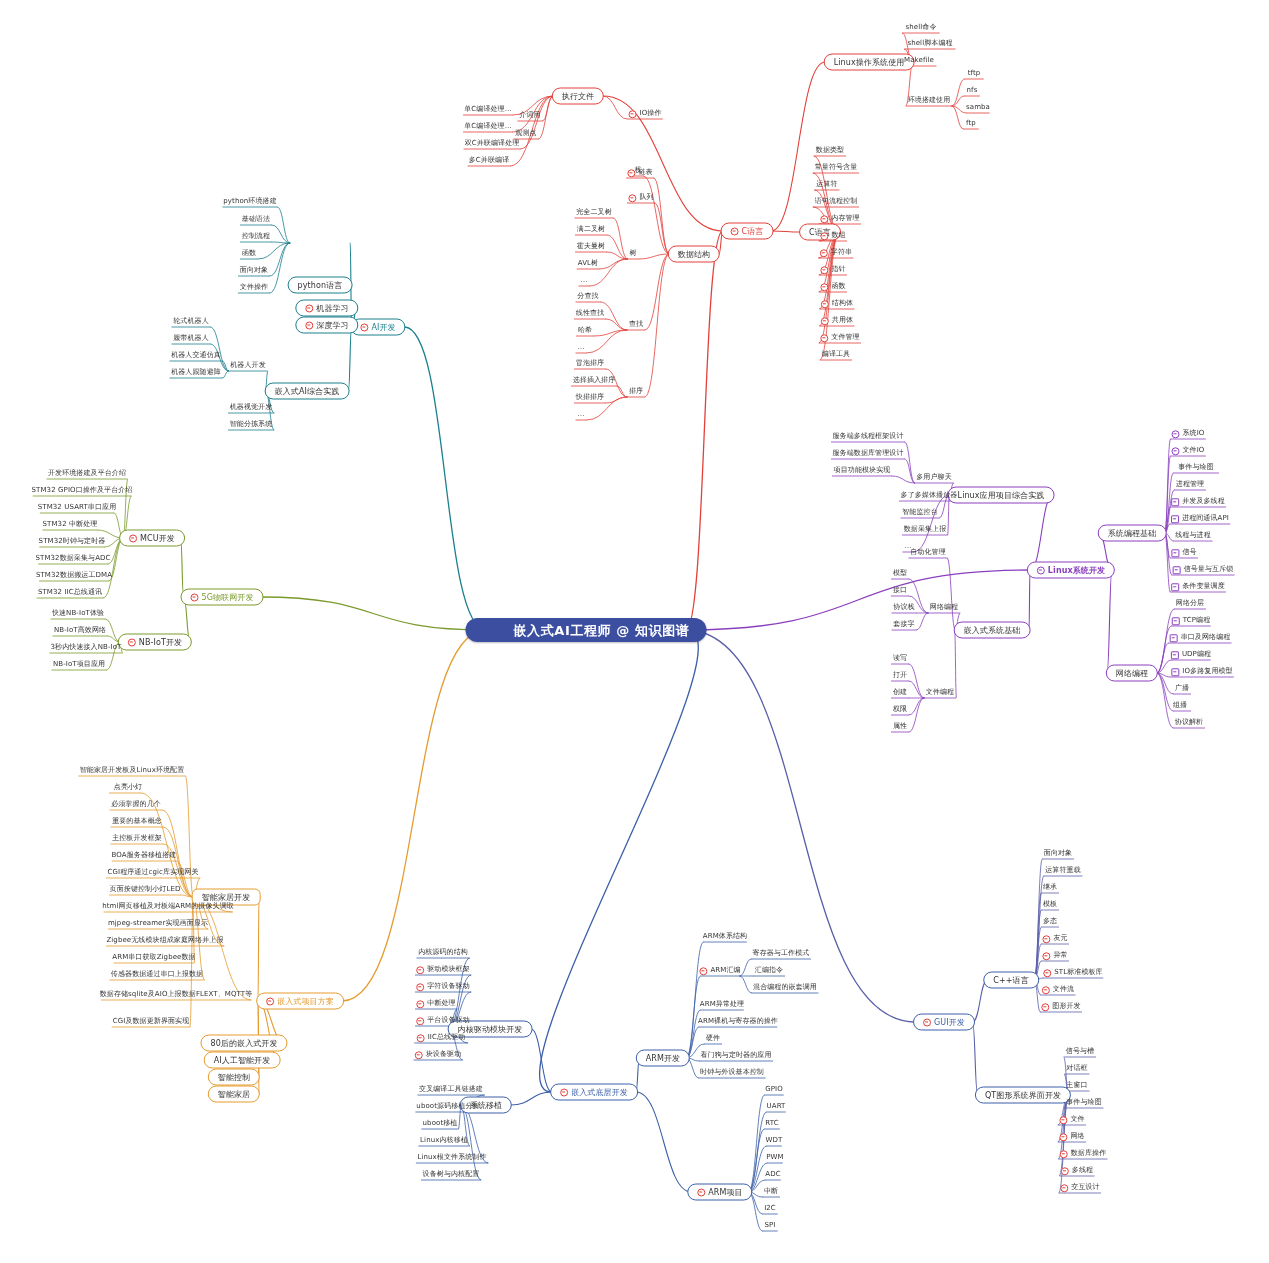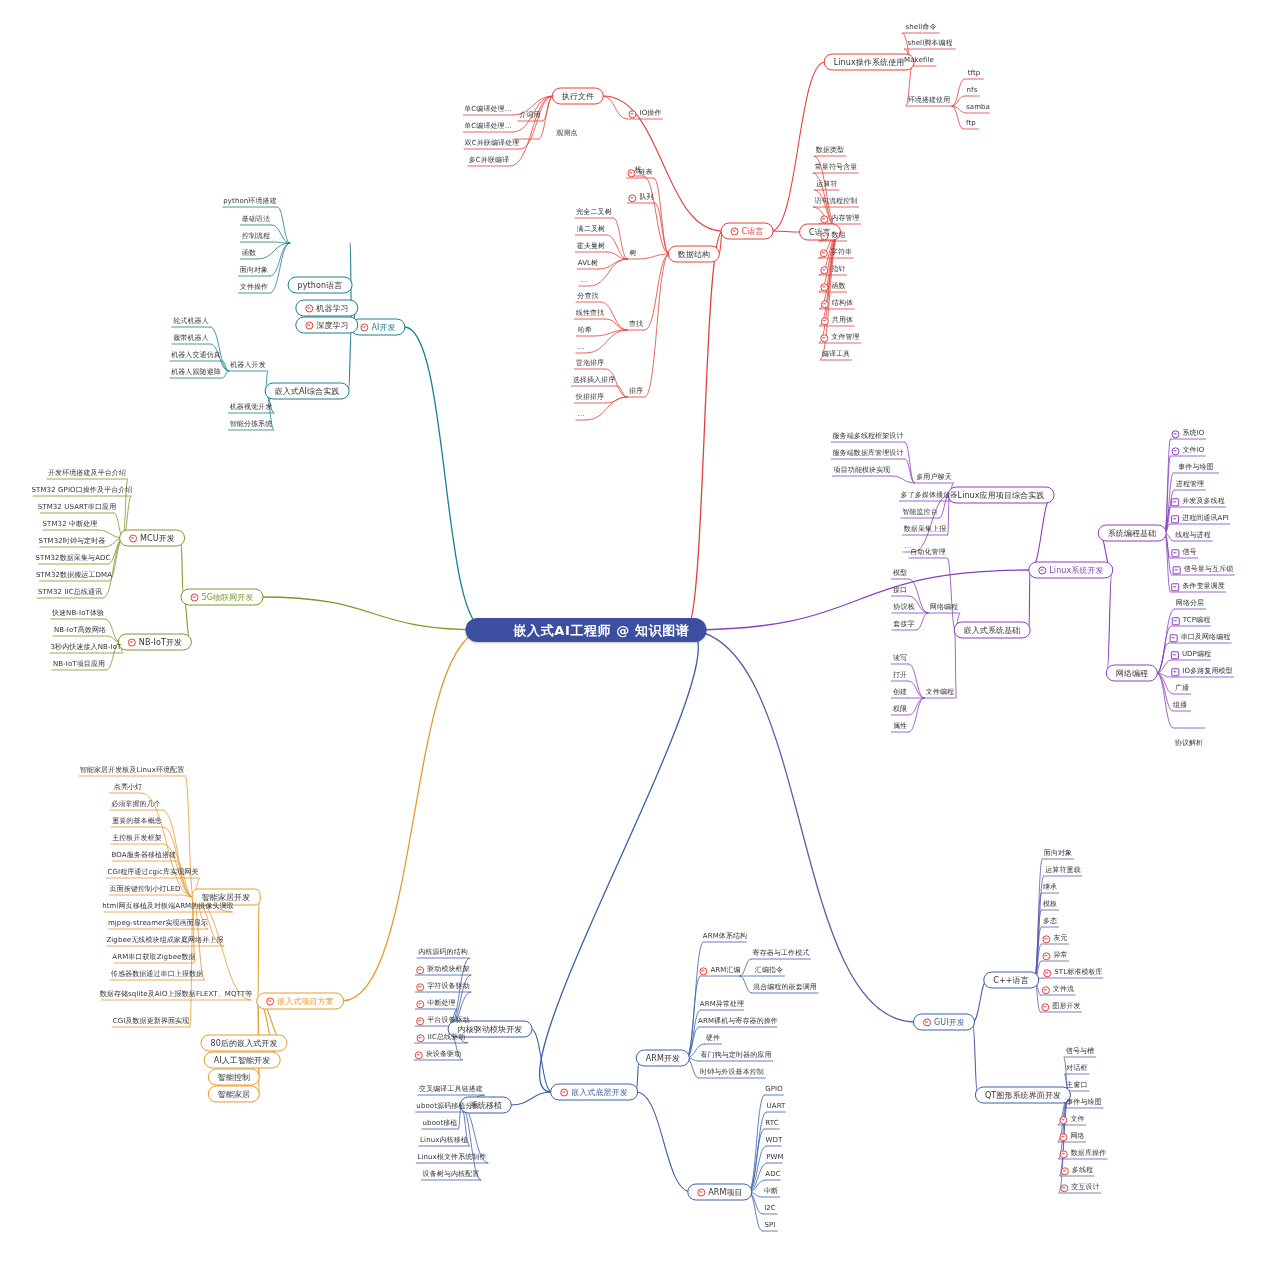--- a/index.html
+++ b/index.html
@@ -30,21 +30,21 @@
          background:#e2403a;}
   .badge.sq{border-radius:1px;}
   .badge.purple{border-color:#8a3fbe;}
   .badge.purple::after{background:#8a3fbe;}
 
   .c-red{color:#e2403a;}
   .c-teal{color:#1a7f8e;}
   .c-olive{color:#7a9a2b;}
   .c-orange{color:#e59b2e;}
   .c-blue{color:#3b5fa8;}
-  .c-purple{color:#8a3fbe;}
+  .c-purple{color:#8a3fbe;font-weight:bold;}
   .c-dark{color:#333;}
 
   .pill.p-red{border-color:#e2403a;}
   .pill.p-teal{border-color:#1a7f8e;}
   .pill.p-olive{border-color:#7a9a2b;}
   .pill.p-orange{border-color:#e59b2e;}
   .pill.p-blue{border-color:#3b5fa8;}
   .pill.p-purple{border-color:#8a3fbe;}
 </style>
 </head>
@@ -479,21 +479,21 @@
       <div class="node leaf leaf" style="left: 585px; top: 331px;"><span class="lbl c-dark">哈希</span></div>
       <div class="node leaf leaf" style="left: 581px; top: 348px;"><span class="lbl c-dark">…</span></div>
       <div class="node leaf leaf" style="left: 636px; top: 392px;"><span class="lbl c-dark">排序</span></div>
       <div class="node leaf leaf" style="left: 590px; top: 364px;"><span class="lbl c-dark">冒泡排序</span></div>
       <div class="node leaf leaf" style="left: 594px; top: 381px;"><span class="lbl c-dark">选择插入排序</span></div>
       <div class="node leaf leaf" style="left: 590px; top: 398px;"><span class="lbl c-dark">快排排序</span></div>
       <div class="node leaf leaf" style="left: 581px; top: 415px;"><span class="lbl c-dark">…</span></div>
       <div class="node pill p-red" style="left: 578px; top: 96px;"><span class="lbl c-dark">执行文件</span></div>
       <div class="node leaf leaf" style="left: 645px; top: 114px;"><span class="badge"></span><span class="lbl c-dark">IO操作</span></div>
       <div class="node leaf leaf" style="left: 530px; top: 116px;"><span class="lbl c-dark">介词用</span></div>
-      <div class="node leaf leaf" style="left: 526px; top: 134px; margin-left: 41px;"><span class="lbl c-dark">观测点</span></div>
+      <div class="node leaf leaf" style="left: 526px; top: 134px;"><span class="lbl c-dark">观测点</span></div>
       <div class="node leaf leaf" style="left: 488px; top: 110px;"><span class="lbl c-dark">单C编译处理…</span></div>
       <div class="node leaf leaf" style="left: 488px; top: 127px;"><span class="lbl c-dark">单C编译处理…</span></div>
       <div class="node leaf leaf" style="left: 492px; top: 144px;"><span class="lbl c-dark">双C并联编译处理</span></div>
       <div class="node leaf leaf" style="left: 489px; top: 161px;"><span class="lbl c-dark">多C并联编译</span></div>
       <div class="node pill p-teal c-teal" style="left: 378px; top: 327px;"><span class="badge"></span><span class="lbl c-teal">AI开发</span></div>
       <div class="node pill p-teal" style="left: 320px; top: 249px; margin-top: 36px;"><span class="lbl c-dark">python语言</span></div>
       <div class="node leaf leaf" style="left: 250px; top: 202px;"><span class="lbl c-dark">python环境搭建</span></div>
       <div class="node leaf leaf" style="left: 256px; top: 220px;"><span class="lbl c-dark">基础语法</span></div>
       <div class="node leaf leaf" style="left: 256px; top: 237px;"><span class="lbl c-dark">控制流程</span></div>
       <div class="node leaf leaf" style="left: 249px; top: 254px;"><span class="lbl c-dark">函数</span></div>
@@ -639,15 +639,15 @@
       <div class="node leaf leaf" style="left: 1203px; top: 570px;"><span class="badge sq purple"></span><span class="lbl c-dark">信号量与互斥锁</span></div>
       <div class="node leaf leaf" style="left: 1198px; top: 587px;"><span class="badge sq purple"></span><span class="lbl c-dark">条件变量调度</span></div>
       <div class="node pill p-purple" style="left: 1132px; top: 673px;"><span class="lbl c-dark">网络编程</span></div>
       <div class="node leaf leaf" style="left: 1190px; top: 604px;"><span class="lbl c-dark">网络分层</span></div>
       <div class="node leaf leaf" style="left: 1191px; top: 621px;"><span class="badge sq purple"></span><span class="lbl c-dark">TCP编程</span></div>
       <div class="node leaf leaf" style="left: 1200px; top: 638px;"><span class="badge sq purple"></span><span class="lbl c-dark">串口及网络编程</span></div>
       <div class="node leaf leaf" style="left: 1191px; top: 655px;"><span class="badge sq purple"></span><span class="lbl c-dark">UDP编程</span></div>
       <div class="node leaf leaf" style="left: 1202px; top: 672px;"><span class="badge sq purple"></span><span class="lbl c-dark">IO多路复用模型</span></div>
       <div class="node leaf leaf" style="left: 1182px; top: 689px;"><span class="lbl c-dark">广播</span></div>
       <div class="node leaf leaf" style="left: 1180px; top: 706px;"><span class="lbl c-dark">组播</span></div>
-      <div class="node leaf leaf" style="left: 1189px; top: 723px; margin-top: 21px;"><span class="lbl c-dark">协议解析</span></div>
+      <div class="node leaf leaf" style="left: 1189px; top: 723px;"><span class="lbl c-dark">协议解析</span></div>
     </div>
 </div>
 
 </body></html>

